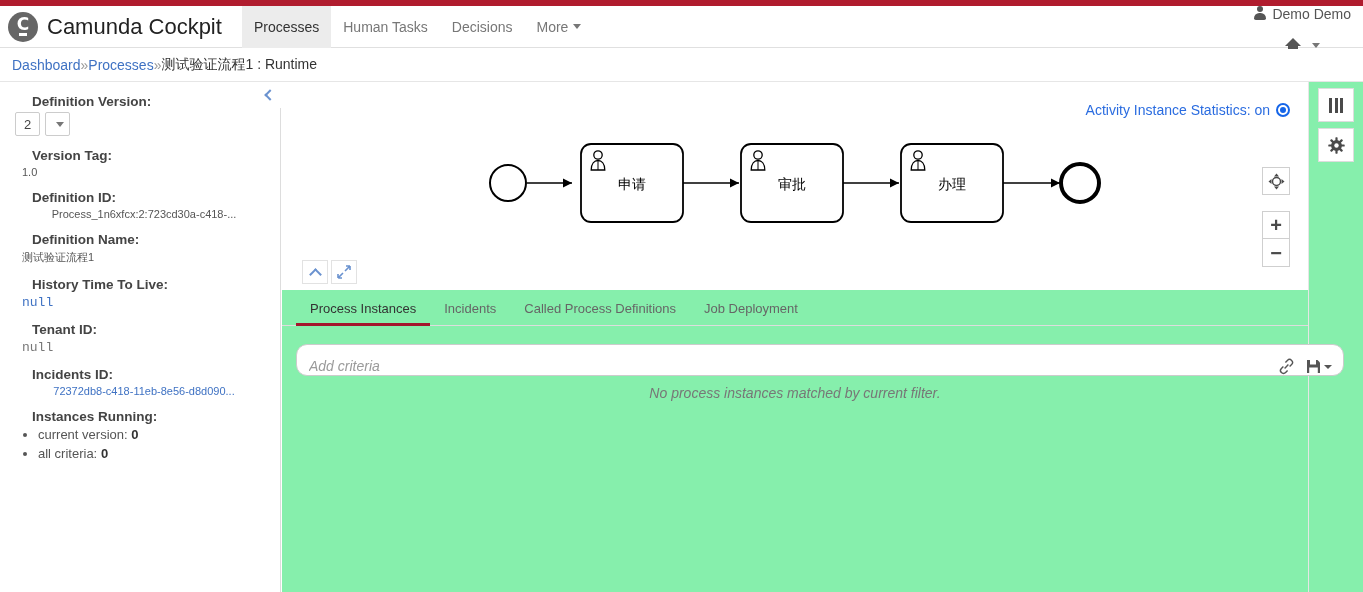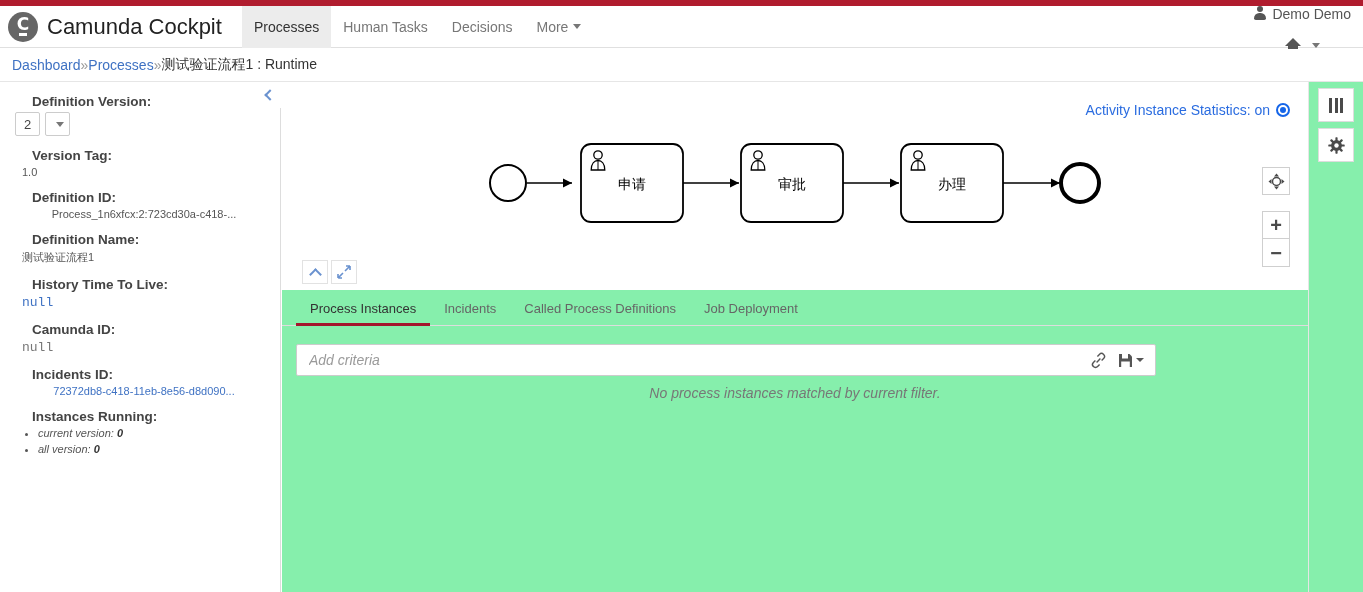--- a/index.html
+++ b/index.html
@@ -149,21 +149,21 @@
     display: flex; align-items: center; justify-content: center;
     font-size: 13px; color: #444444; cursor: pointer;
   }
   .version-caret {
     width: 25px; height: 24px; border: 1px solid #cccccc;
     background: #ffffff; border-radius: 2px;
     display: flex; align-items: center; justify-content: center;
     cursor: pointer;
   }
   .sb-list { margin: 2px 0 0 0; padding-left: 26px; }
-  .sb-list li { font-size: 11px; color: #555555; margin-bottom: 4px; font-style: italic; }
+  .sb-list li { font-size: 13px; color: #555555; margin-bottom: 4px; }
   .sb-list li b { color: #333333; }
   .sidebar-collapse {
     position: absolute; top: 82px; left: 256px;
     width: 25px; height: 26px;
     background: #ffffff;
     display: flex; align-items: center; justify-content: center;
     cursor: pointer; z-index: 5;
     border-bottom-left-radius: 3px;
   }
   .chev-left {
@@ -264,24 +264,24 @@
   }
   .tab.active { color: #333333; }
   .tab.active::after {
     content: ""; position: absolute; left: 0; right: 0; bottom: -1px;
     height: 3px; background: #a4152c;
   }
 
   
   .filter-wrap {
     position: absolute; top: 262px; left: 14px;
-    width: 860px; height: 32px;
-    border: 1px solid #cccccc; border-radius: 2px;
+    width: 1048px; height: 32px;
+    border: 1px solid #cccccc; border-radius: 11px;
     background: #ffffff;
-    display: flex; align-items: center;
+    display: flex; align-items: flex-end;
   }
   .filter-input {
     flex: 1; border: none; outline: none;
     font-style: italic; font-size: 14px; color: #999999;
     padding-left: 12px; background: transparent;
     font-family: "Liberation Sans", sans-serif;
   }
   .filter-input::placeholder { color: #9a9a9a; font-style: italic; }
   .filter-actions { display: flex; align-items: center; gap: 11px; padding-right: 11px; }
   .fa-btn { cursor: pointer; display: flex; align-items: center; color: #555555; }
@@ -372,38 +372,38 @@
     <div class="sb-label">Definition Name:</div>
     <div class="sb-value">测试验证流程1</div>
   </div>
 
   <div class="sb-group">
     <div class="sb-label">History Time To Live:</div>
     <div class="sb-value link-ttl" style="padding-left:10px">null</div>
   </div>
 
   <div class="sb-group">
-    <div class="sb-label">Camunda ID:</div>
+    <div class="sb-label">Tenant ID:</div>
     <div class="sb-value mono">null</div>
   </div>
 
   <div class="sb-group">
     <div class="sb-label">Incidents ID:</div>
     <div class="sb-value link truncate">72372db8-c418-11eb-8e56-d8d090...</div>
   </div>
 
   <div class="sb-group">
     <div class="sb-label">Instances Running:</div>
     <ul class="sb-list">
       <li>
         <span>current version:</span>
         <b>0</b>
       </li>
       <li>
-        <span>all version:</span>
+        <span>all criteria:</span>
         <b>0</b>
       </li>
     </ul>
   </div>
 </div>
 
 <div class="sidebar-collapse">
   <span class="chev-left"></span>
 </div>
 

